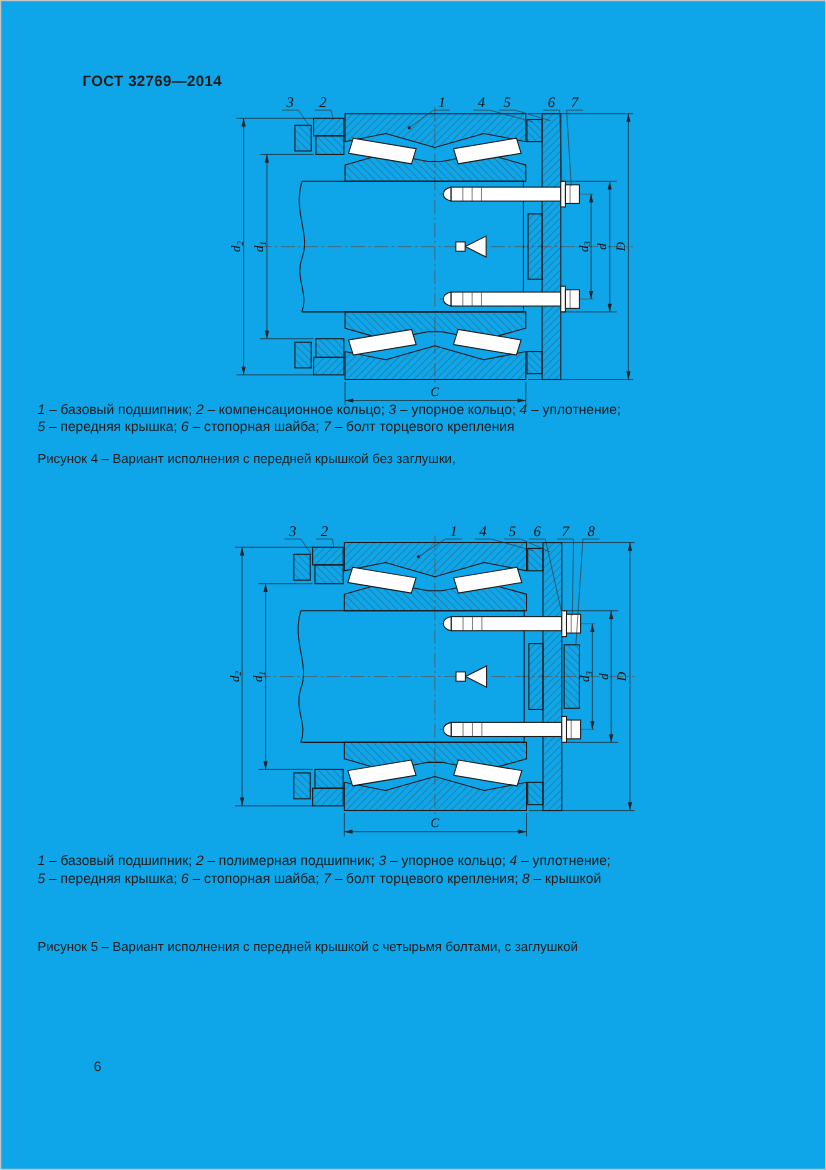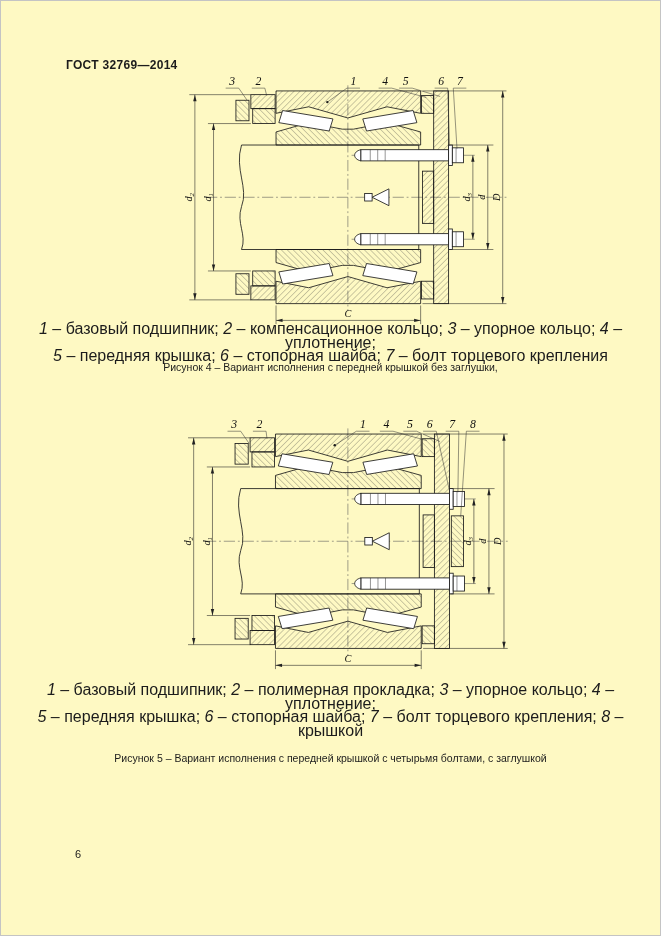--- a/index.html
+++ b/index.html
@@ -1,30 +1,30 @@
 <!DOCTYPE html>
 <html><head>
 <meta charset="utf-8">
 <style>
   html,body{margin:0;padding:0;background:#ffffff;}
   .page{
-    position:relative;width:661px;height:936px;background:#fef9c3;
+    position:relative;width:661px;height:936px;background:#0ea5e9;
     font-family:"Liberation Sans",sans-serif;color:#1c1c1c;overflow:hidden;
     outline:1px solid #c4c4c4;outline-offset:-1px;
   }
   .doc-header{position:absolute;left:66px;top:58px;font-size:12px;font-weight:bold;letter-spacing:.3px;}
   .drawing{position:absolute;left:176px;width:340px;}
   #draw0{top:76px;height:250px;}
   #draw1{top:419px;height:252px;}
   .drawing svg{display:block;width:100%;height:100%;}
-  .legend{position:absolute;left:30px;width:601px;text-align:center;font-size:16px;line-height:13.5px;color:#1c1c1c;}
+  .legend{position:absolute;left:30px;width:601px;font-size:11px;line-height:13.5px;color:#1c1c1c;}
   #legend0{top:322px;}
   #legend1{top:683px;}
   .legend i{font-style:italic;}
-  .caption{position:absolute;left:30px;width:601px;text-align:center;font-size:10.5px;line-height:13.5px;color:#1c1c1c;}
+  .caption{position:absolute;left:30px;width:601px;text-align:left;font-size:10.5px;line-height:13.5px;color:#1c1c1c;}
   #caption0{top:361px;}
   #caption1{top:722px;margin-top:30px;}
   .page-number{position:absolute;left:75px;top:848px;font-size:11px;}
   
   .ol{stroke:#1a1a1a;stroke-width:.9;fill:none;}
   .thin{stroke:#333;stroke-width:.55;fill:none;}
   .cl{stroke:#555;stroke-width:.6;fill:none;stroke-dasharray:12 3 2 3;}
   .dim{stroke:#222;stroke-width:.6;fill:none;}
   .arrow{fill:#222;stroke:none;}
   .dim-label{font-family:"Liberation Serif",serif;font-style:italic;font-size:11px;fill:#111;}
@@ -383,21 +383,21 @@
     </g>
         <g class="callout">
       <text class="callout-num" x="315" y="10" text-anchor="middle">8</text>
       <line x1="308" y1="13" x2="322" y2="13" class="thin"></line>
       <line x1="308" y1="13" x2="302" y2="103" class="thin"></line>
 
     </g>
   </svg>
     </div>
   <div class="legend" id="legend1">
-      <div class="legend-line"><i>1</i><span> – </span><span>базовый подшипник</span><span>; </span><i>2</i><span> – </span><span>полимерная прокладка</span><span>; </span><i>3</i><span> – </span><span>упорное кольцо</span><span>; </span><i>4</i><span> – </span><span>уплотнение</span><span>;</span></div>
+      <div class="legend-line"><i>1</i><span> – </span><span>базовый подшипник</span><span>; </span><i>2</i><span> – </span><span>полимерная подшипник</span><span>; </span><i>3</i><span> – </span><span>упорное кольцо</span><span>; </span><i>4</i><span> – </span><span>уплотнение</span><span>;</span></div>
       <div class="legend-line"><i>5</i><span> – </span><span>передняя крышка</span><span>; </span><i>6</i><span> – </span><span>стопорная шайба</span><span>; </span><i>7</i><span> – </span><span>болт торцевого крепления</span><span>; </span><i>8</i><span> – </span><span>крышкой</span></div>
     </div>
   <div class="caption" id="caption1">
       <div>Рисунок 5 – Вариант исполнения с передней крышкой с четырьмя болтами, с заглушкой</div>
     </div>
 
   <div class="page-number">6</div>
 </div>
 
 </body></html>

